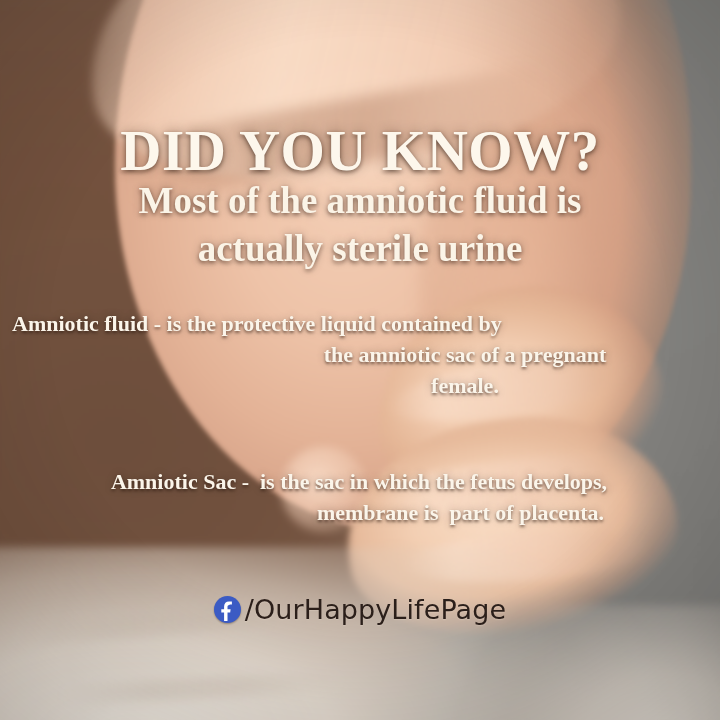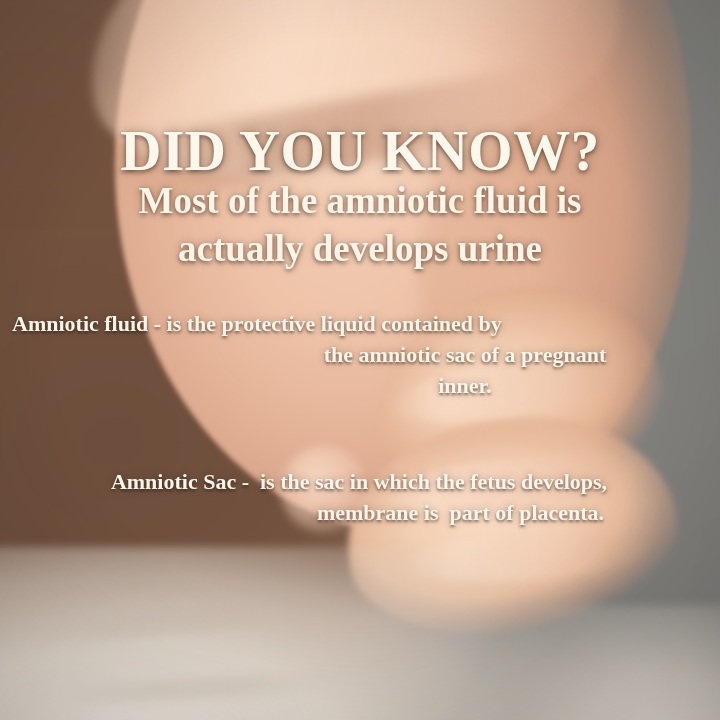--- a/index.html
+++ b/index.html
@@ -410,29 +410,39 @@
     <div class="photo-soft"></div>
     <div class="vignette"></div>
   </div>
 
   <div class="overlay">
 
     <div class="headline">DID YOU KNOW?</div>
 
     <div class="subhead">
       <span class="sub-line">Most of the amniotic fluid is</span>
-      <span class="sub-line">actually develops urine</span>
+      <span class="sub-line">actually sterile urine</span>
     </div>
 
     <div class="body-block para-1">
       <span class="para-line">Amniotic fluid - is the protective liquid contained by</span>
       <span class="para-line indent-1">the amniotic sac of a pregnant</span>
-      <span class="para-line indent-1">inner.</span>
+      <span class="para-line indent-1">female.</span>
     </div>
 
     <div class="body-block para-2">
       <span class="para-line">Amniotic Sac -  is the sac in which the fetus develops,</span>
       <span class="para-line indent-2">membrane is  part of placenta.</span>
     </div>
 
+    <div class="footer">
+      <span class="fb-icon">
+        <svg width="27" height="27" viewBox="0 0 27 27" aria-hidden="true">
+          <path d="M15.9 8.6h2.0V5.6c-0.35-0.05-1.54-0.16-2.93-0.16
+                   -2.9 0-4.88 1.79-4.88 5.08v2.62H7.3v3.38h2.79V25h3.42v-8.47h2.68
+                   l0.43-3.38h-3.11v-2.28c0-0.98 0.27-1.65 1.39-1.65z" fill="#ffffff"></path>
+        </svg>
+      </span>
+      <span class="fb-handle">/OurHappyLifePage</span>
+    </div>
 
   </div>
 </div>
 
 </body></html>

